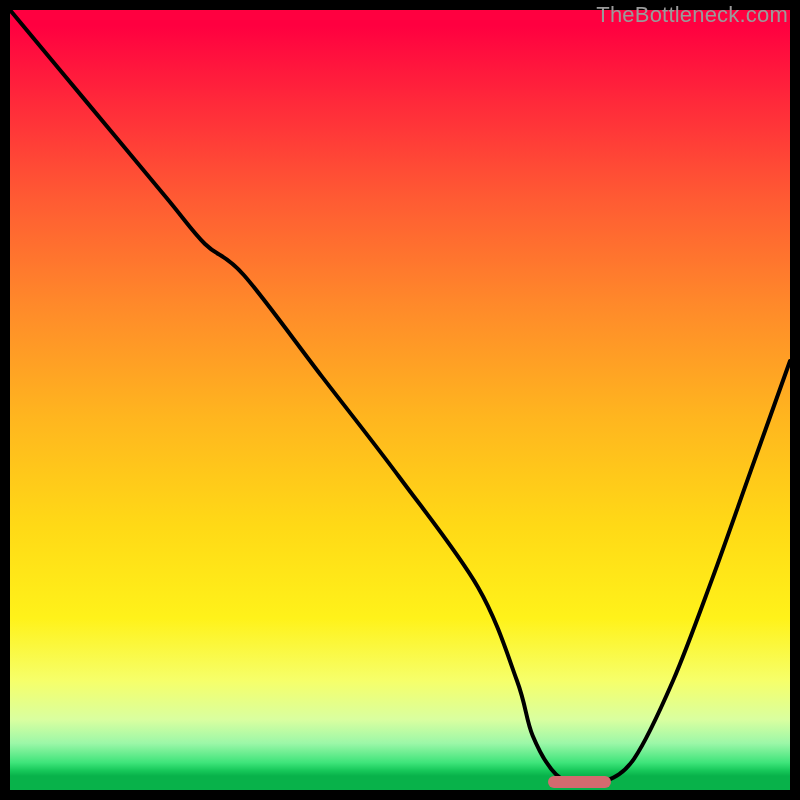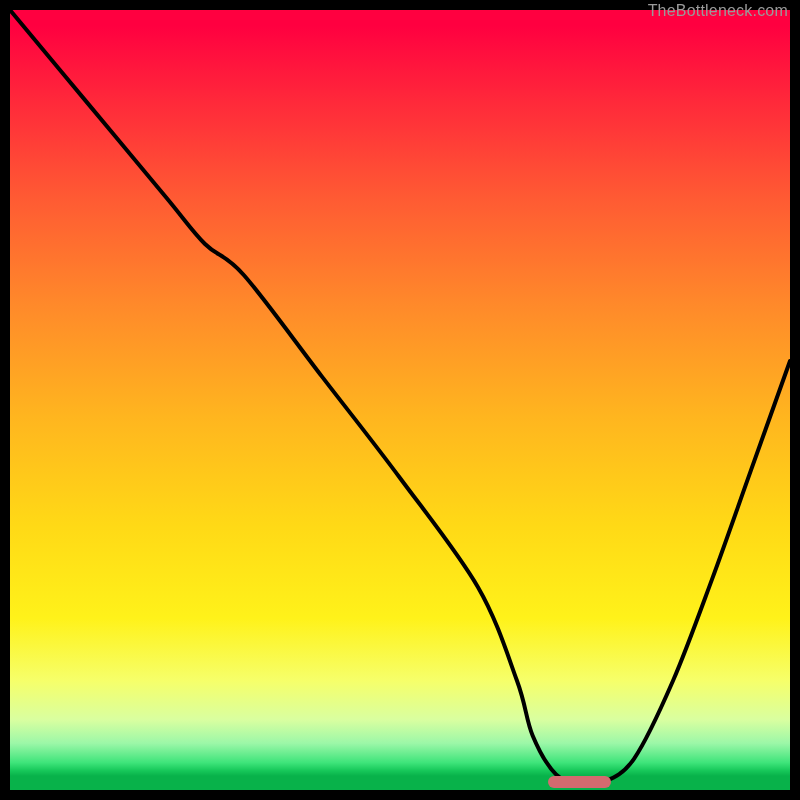--- a/index.html
+++ b/index.html
@@ -52,21 +52,21 @@
     left: 0; top: 0; width: 10px; height: 800px;
   }
   .axis-bottom {
     left: 0; bottom: 0; width: 800px; height: 10px;
   }
   .watermark {
     position: absolute;
     top: 2px;
     right: 12px;
     color: #9a9a9a;
-    font-size: 16px;
+    font-size: 22px;
     letter-spacing: 0.2px;
     user-select: none;
   }
   svg.curve {
     position: absolute;
     left: 10px;
     top: 10px;
     width: 780px;
     height: 780px;
     overflow: visible;

